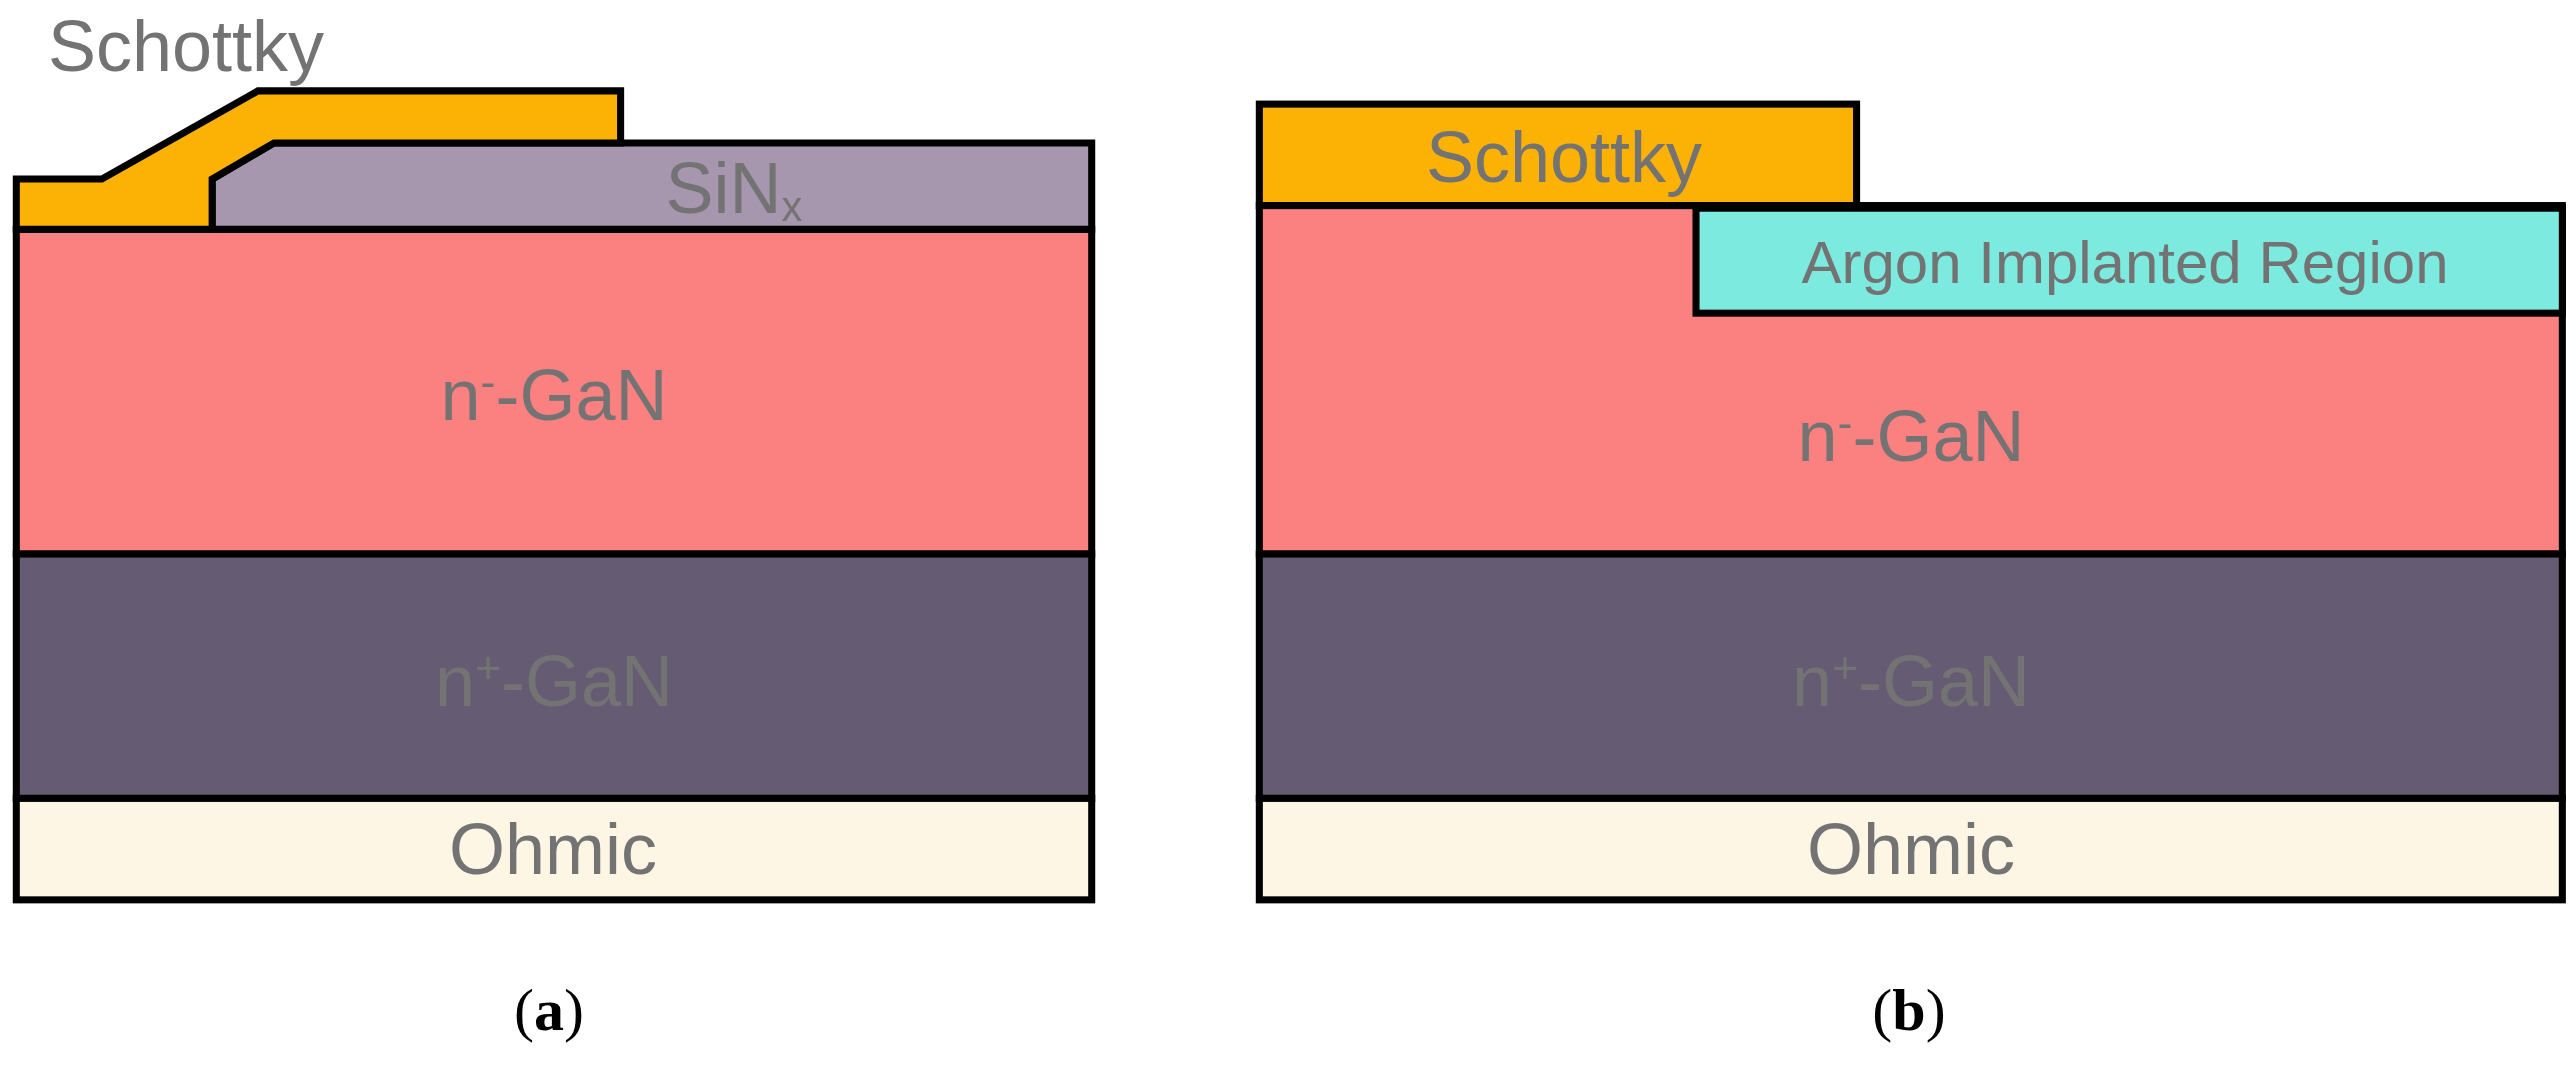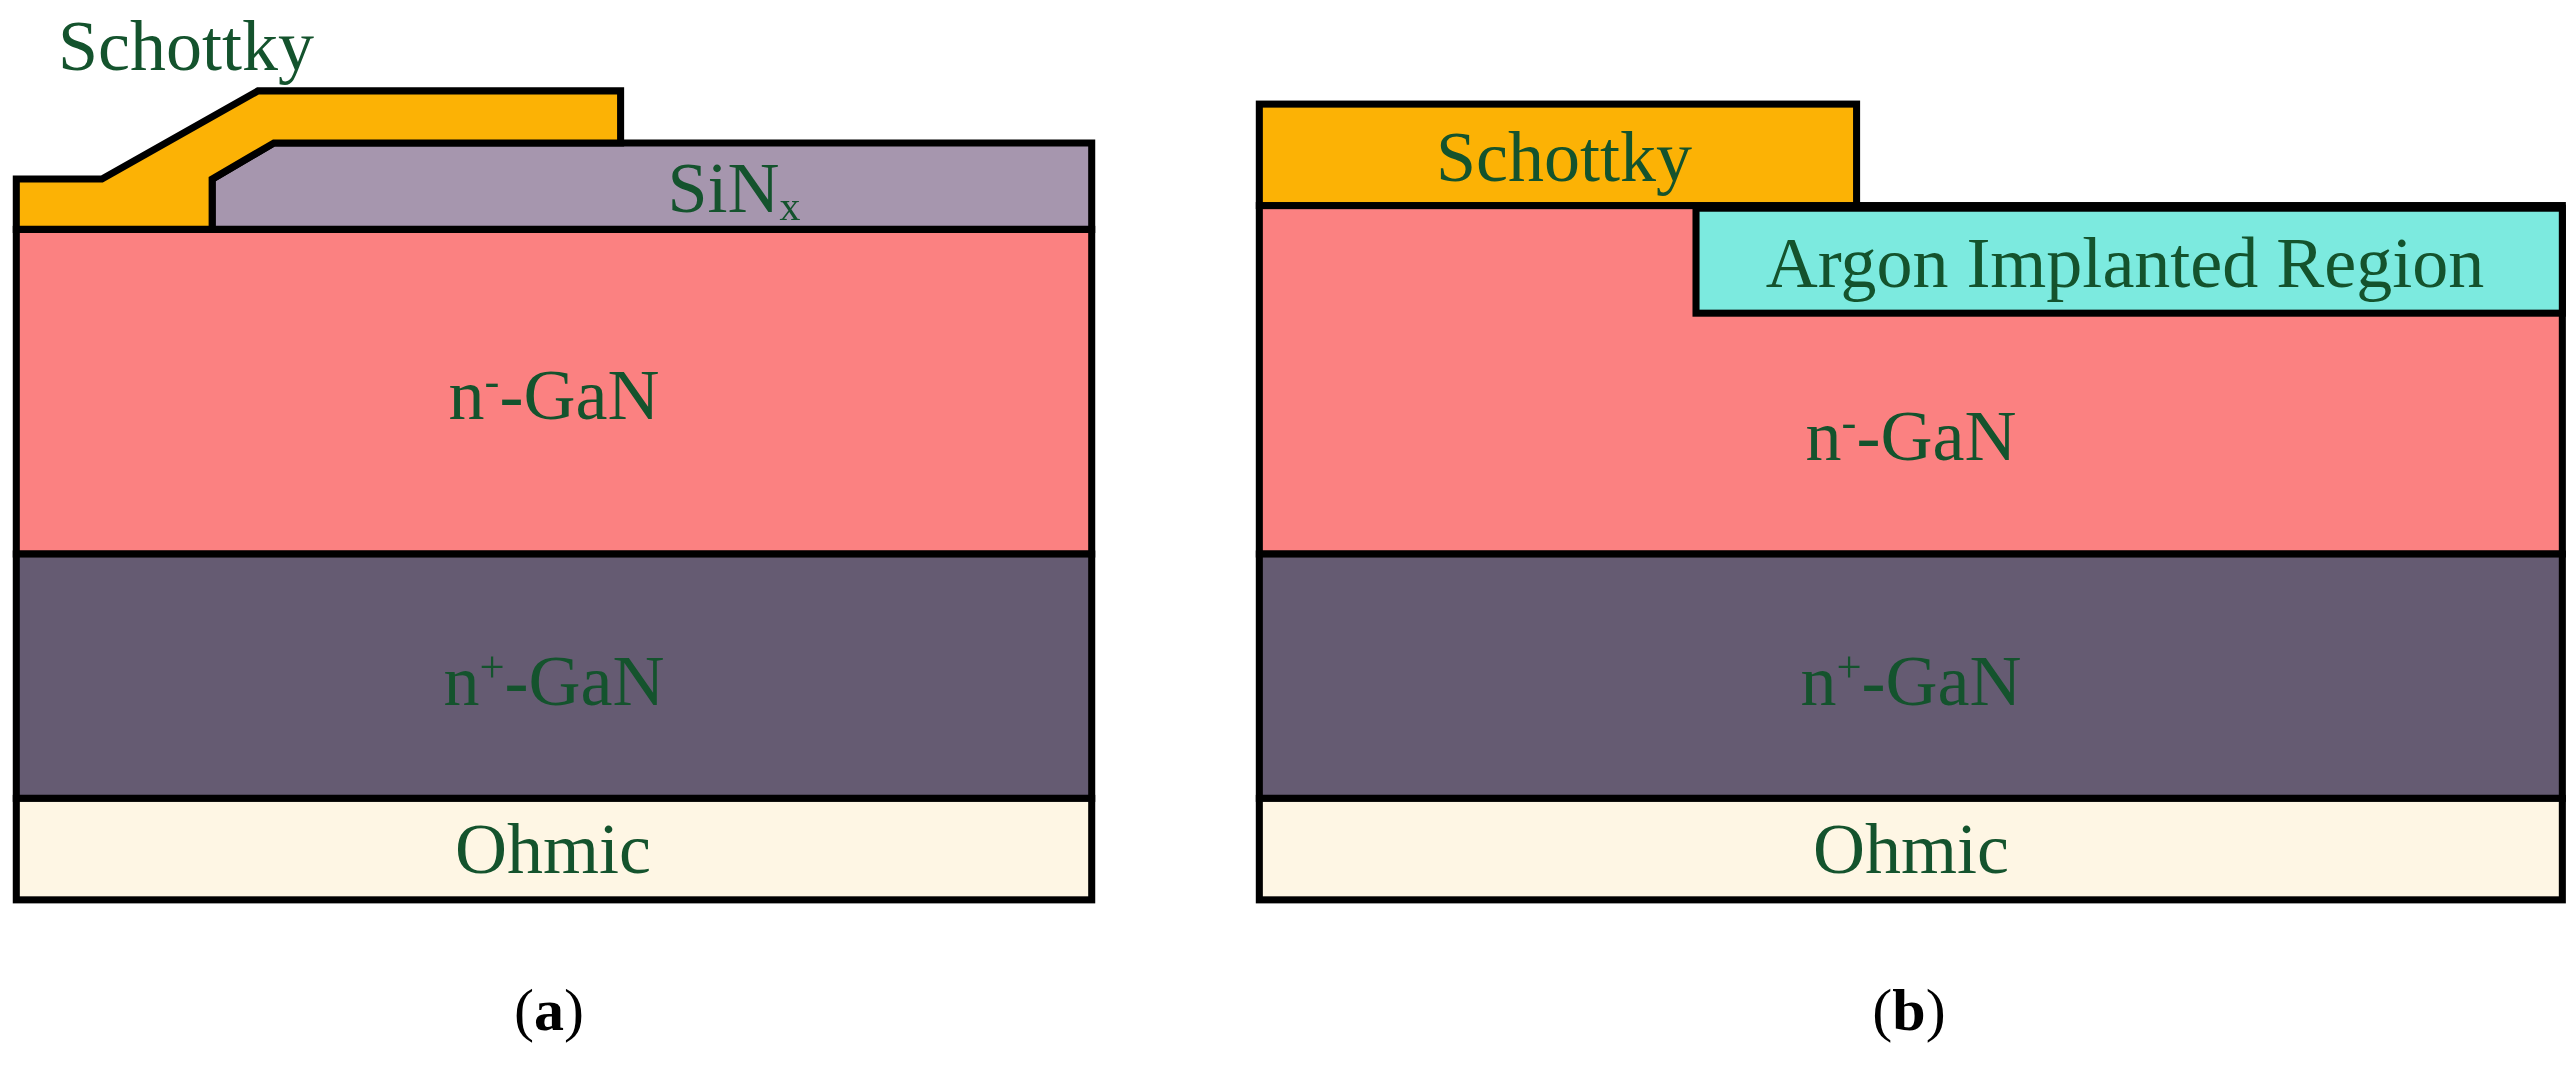--- a/index.html
+++ b/index.html
@@ -9,28 +9,27 @@
     background:#ffffff;
     font-family:"Liberation Sans", sans-serif;
     overflow:hidden;
   }
   .shapes { position:absolute; left:0; top:0; width:2576px; height:1071px; }
   .lbl {
     position:absolute;
     transform:translate(-50%,-50%);
     font-size:72px;
     line-height:1;
-    color:#14532d;
+    color:#737373;
     white-space:nowrap;
     letter-spacing:0px;
-    font-family:Liberation Serif, serif;
   }
   .lbl sub { font-size:0.58em; line-height:0; vertical-align:baseline; position:relative; top:0.18em; }
   .lbl sup { font-size:0.62em; line-height:0; vertical-align:baseline; position:relative; top:-0.52em; }
-  .lbl.argon { font-size:72px; }
+  .lbl.argon { font-size:60px; }
   .caption {
     position:absolute;
     transform:translate(-50%,-50%);
     font-family:"Liberation Serif", serif;
     font-size:60px;
     line-height:1;
     color:#000000;
     white-space:nowrap;
   }
   .caption .letter { font-weight:bold; }

